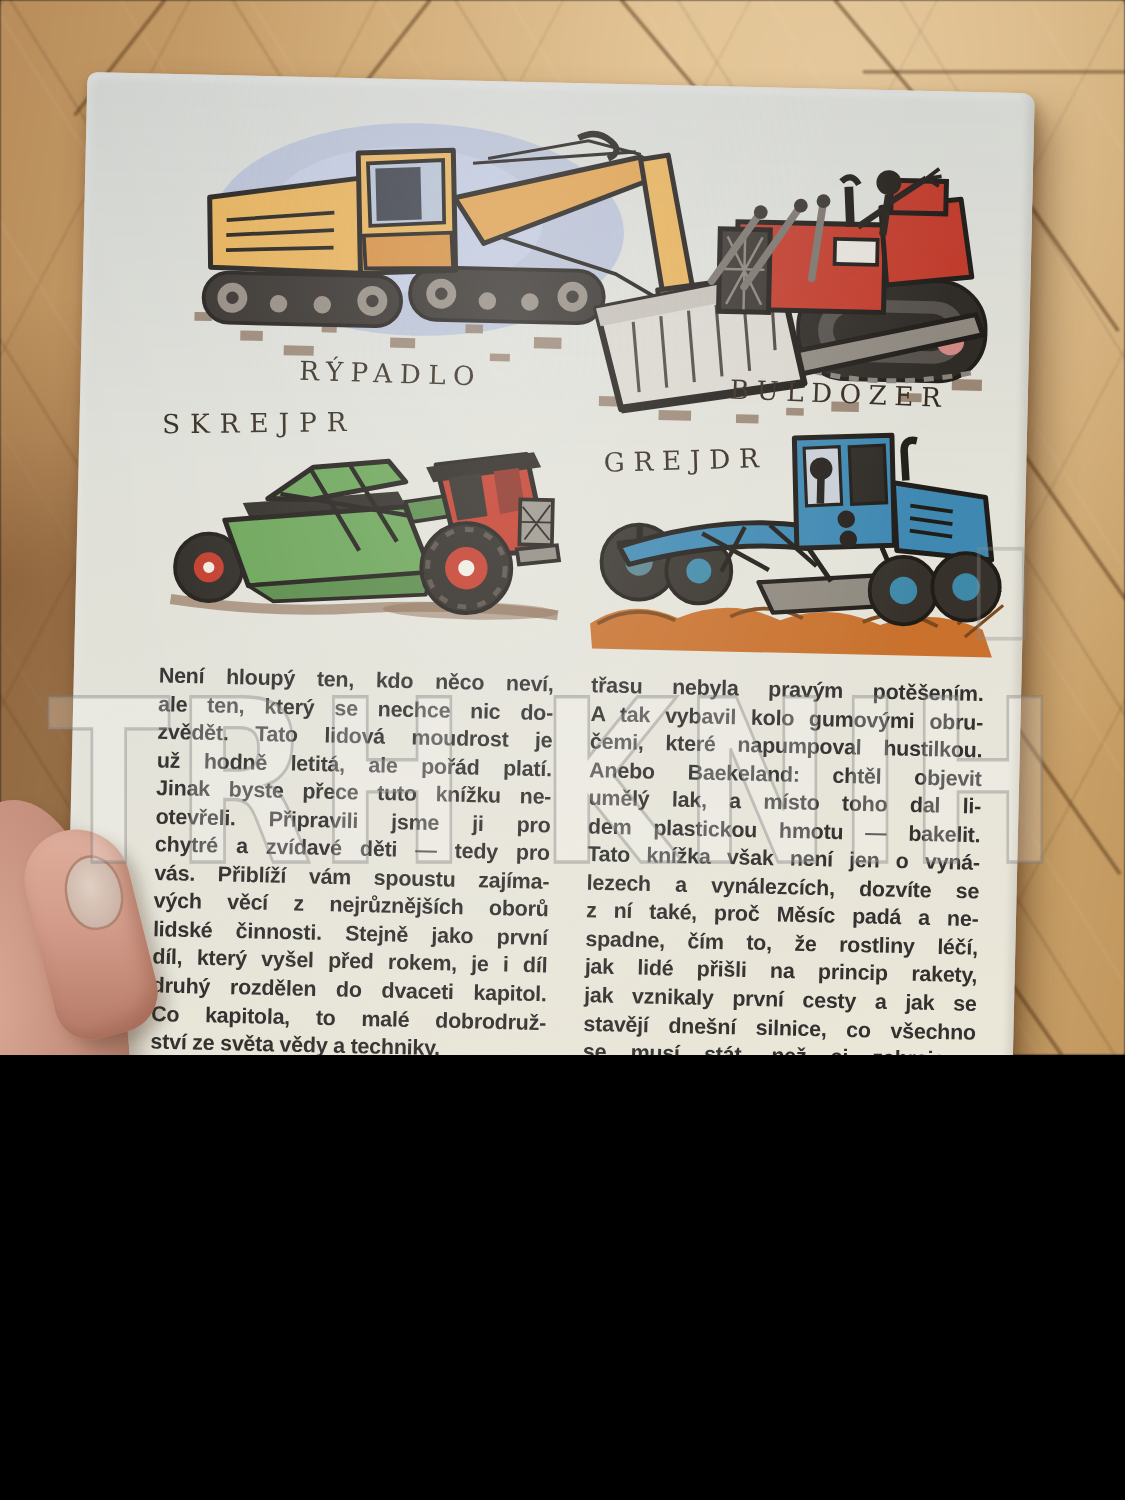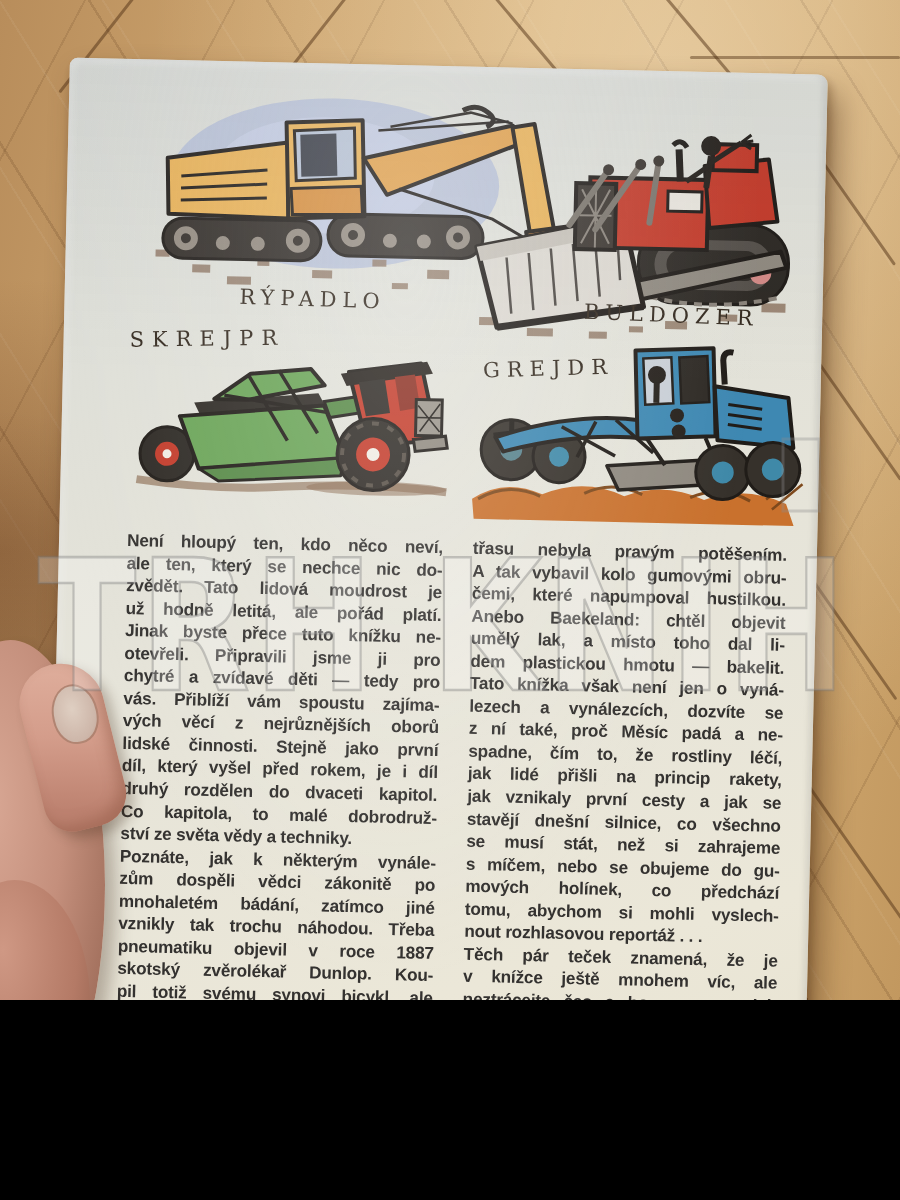--- a/index.html
+++ b/index.html
@@ -1,16 +1,16 @@
 <!DOCTYPE html>
 <html><head>
 <meta charset="utf-8">
 <style>
   html,body{margin:0;padding:0;background:#000;}
-  .scene{position:relative;width:900px;height:1000px;overflow:hidden;
+  .scene{position:relative;width:900px;height:844px;overflow:hidden;
          font-family:"Liberation Sans",sans-serif;}
 
   
   .floor{position:absolute;inset:0;
     background:
       radial-gradient(ellipse at 75% 8%, rgba(255,242,215,.38), transparent 55%),
       radial-gradient(ellipse at -5% 100%, rgba(60,25,8,.5), transparent 42%),
       radial-gradient(ellipse at 0% 55%, rgba(90,45,20,.35), transparent 35%),
       repeating-linear-gradient(58deg, rgba(255,255,255,.05) 0 2px, transparent 2px 88px),
       repeating-linear-gradient(-62deg, rgba(92,58,28,.15) 0 2px, transparent 2px 132px),

